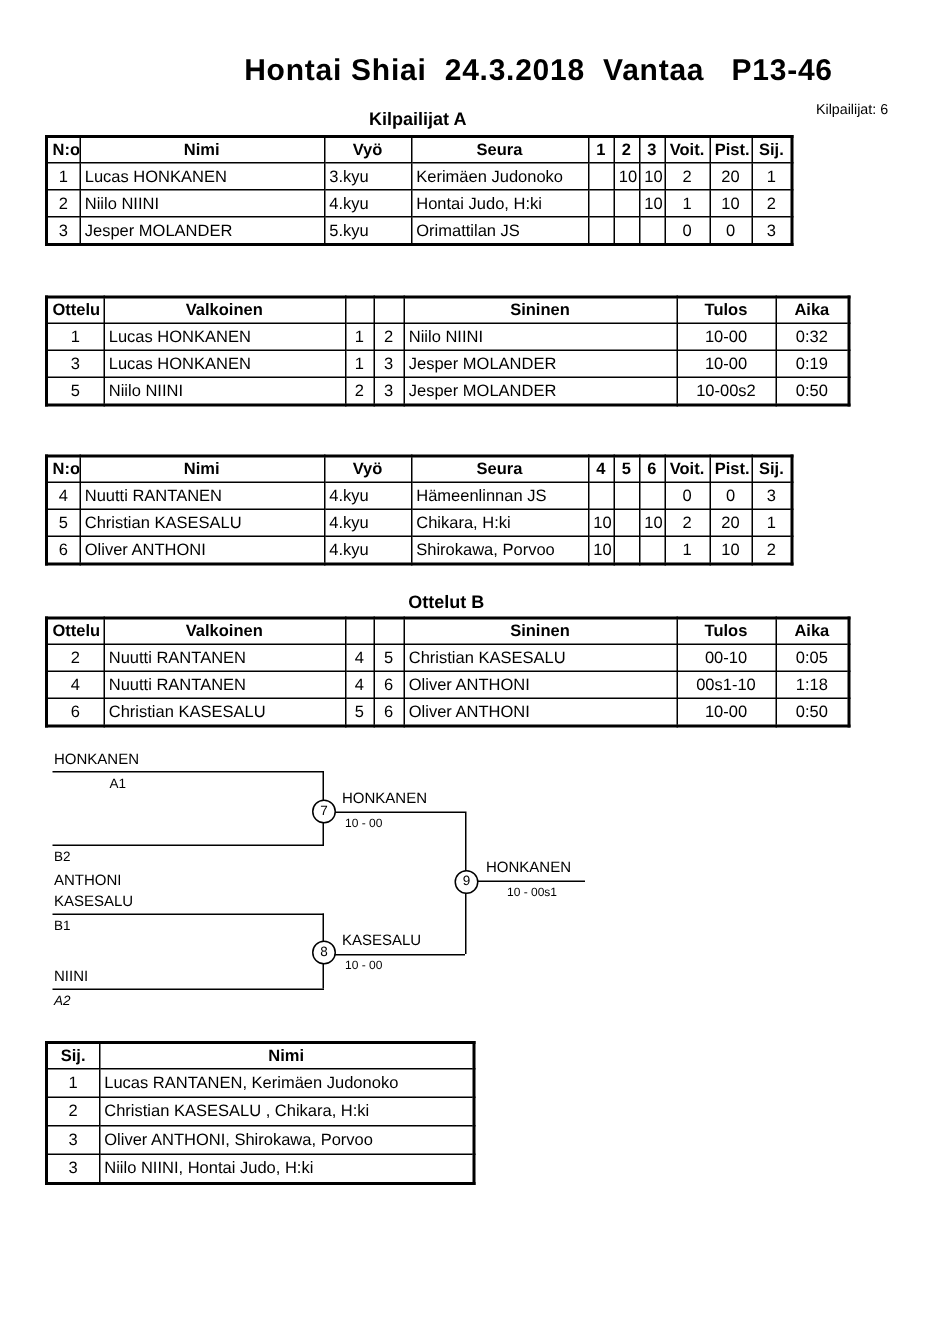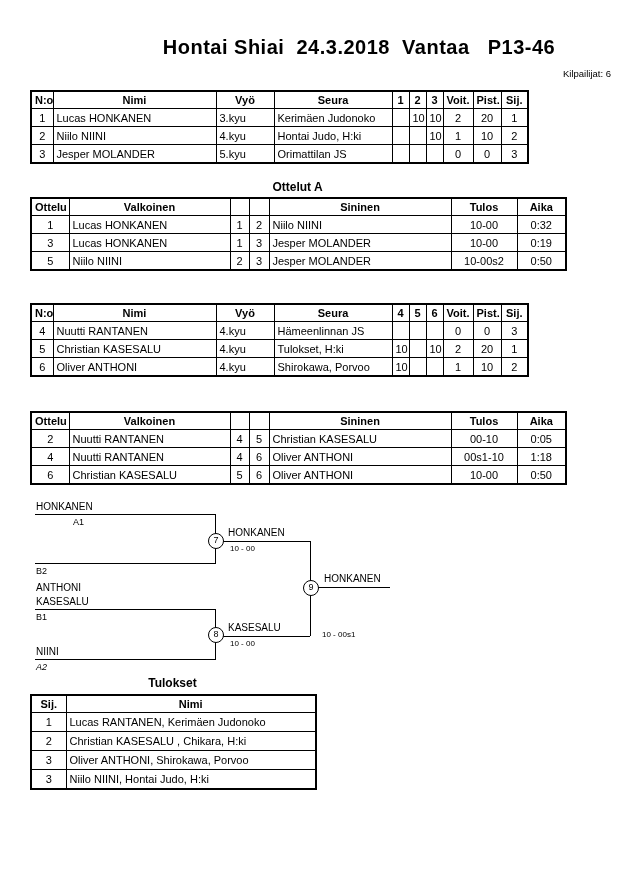--- a/index.html
+++ b/index.html
@@ -24,22 +24,23 @@
   .bk-seed{position:absolute;font-size:9px;}
   .bk-score{position:absolute;font-size:8px;}
   .bk-circle{position:absolute;width:14px;height:14px;border:1px solid #000;border-radius:50%;background:#fff;font-size:9px;line-height:13px;text-align:center;z-index:2;}
 </style>
 </head>
 <body>
 
 <div class="page">
 
   <div class="abs title" style="left:0;top:36px;">Hontai Shiai  24.3.2018  Vantaa   P13-46</div>
-  <div class="abs meta" style="left:563px;top:68px;">Kilpailijat: 6</div>
-
+  <div class="abs meta" style="left:544px;top:68px;">Kilpailijat: 6</div>
+
+  <div class="abs section-heading" style="left:30px;top:72px;width:497px;">Kilpailijat A</div>
   <table class="grid abs" style="left:30px;top:90px;width:497px;">
     <colgroup>
         <col style="width:22px">
         <col style="width:163px">
         <col style="width:58px">
         <col style="width:118px">
         <col style="width:17px">
         <col style="width:17px">
         <col style="width:17px">
         <col style="width:30px">
@@ -93,21 +94,20 @@
         <td class="c"></td>
         <td class="c"></td>
         <td class="c"></td>
         <td class="c">0</td>
         <td class="c">0</td>
         <td class="c">3</td>
       </tr>
     </tbody>
   </table>
 
-  <div class="abs section-heading" style="left:30px;top:180px;width:535px;">Ottelut A</div>
   <table class="grid abs" style="left:30px;top:197px;width:535px;">
     <colgroup>
         <col style="width:38px">
         <col style="width:161px">
         <col style="width:19px">
         <col style="width:20px">
         <col style="width:182px">
         <col style="width:66px">
         <col style="width:49px">
       </colgroup>
@@ -190,21 +190,21 @@
         <td class="c"></td>
         <td class="c"></td>
         <td class="c">0</td>
         <td class="c">0</td>
         <td class="c">3</td>
       </tr>
       <tr>
         <td class="c">5</td>
         <td class="l">Christian KASESALU</td>
         <td class="l">4.kyu</td>
-        <td class="l">Tulokset, H:ki</td>
+        <td class="l">Chikara, H:ki</td>
         <td class="c">10</td>
         <td class="c"></td>
         <td class="c">10</td>
         <td class="c">2</td>
         <td class="c">20</td>
         <td class="c">1</td>
       </tr>
       <tr>
         <td class="c">6</td>
         <td class="l">Oliver ANTHONI</td>
@@ -213,20 +213,21 @@
         <td class="c">10</td>
         <td class="c"></td>
         <td class="c"></td>
         <td class="c">1</td>
         <td class="c">10</td>
         <td class="c">2</td>
       </tr>
     </tbody>
   </table>
 
+  <div class="abs section-heading" style="left:30px;top:394px;width:535px;">Ottelut B</div>
   <table class="grid abs" style="left:30px;top:411px;width:535px;">
     <colgroup>
         <col style="width:38px">
         <col style="width:161px">
         <col style="width:19px">
         <col style="width:20px">
         <col style="width:182px">
         <col style="width:66px">
         <col style="width:49px">
       </colgroup>
@@ -295,24 +296,23 @@
     <div class="bk-line v" style="left:185px;top:112px;height:50px;"></div>
     <div class="bk-line h" style="left:185px;top:139px;width:95px;"></div>
     <div class="bk-circle" style="left:178px;top:130px;">8</div>
     <div class="bk-name" style="left:198px;top:125px;">KASESALU</div>
     <div class="bk-score" style="left:200px;top:142px;">10 - 00</div>
 
     <div class="bk-line v" style="left:280px;top:44px;height:95px;"></div>
     <div class="bk-line h" style="left:280px;top:90px;width:80px;"></div>
     <div class="bk-circle" style="left:273px;top:83px;">9</div>
     <div class="bk-name" style="left:294px;top:76px;">HONKANEN</div>
-    <div class="bk-score" style="left:292px;top:93px;margin-top:40px;">10 - 00s1</div>
+    <div class="bk-score" style="left:308px;top:93px;">10 - 00s1</div>
   </div>
 
-  <div class="abs section-heading" style="left:30px;top:676px;width:285px;">Tulokset</div>
   <table class="grid tul abs" style="left:30px;top:694px;width:285px;">
     <colgroup>
         <col style="width:35px">
         <col style="width:250px">
       </colgroup>
     <thead>
       <tr>
         <th>Sij.</th>
         <th>Nimi</th>
       </tr>

